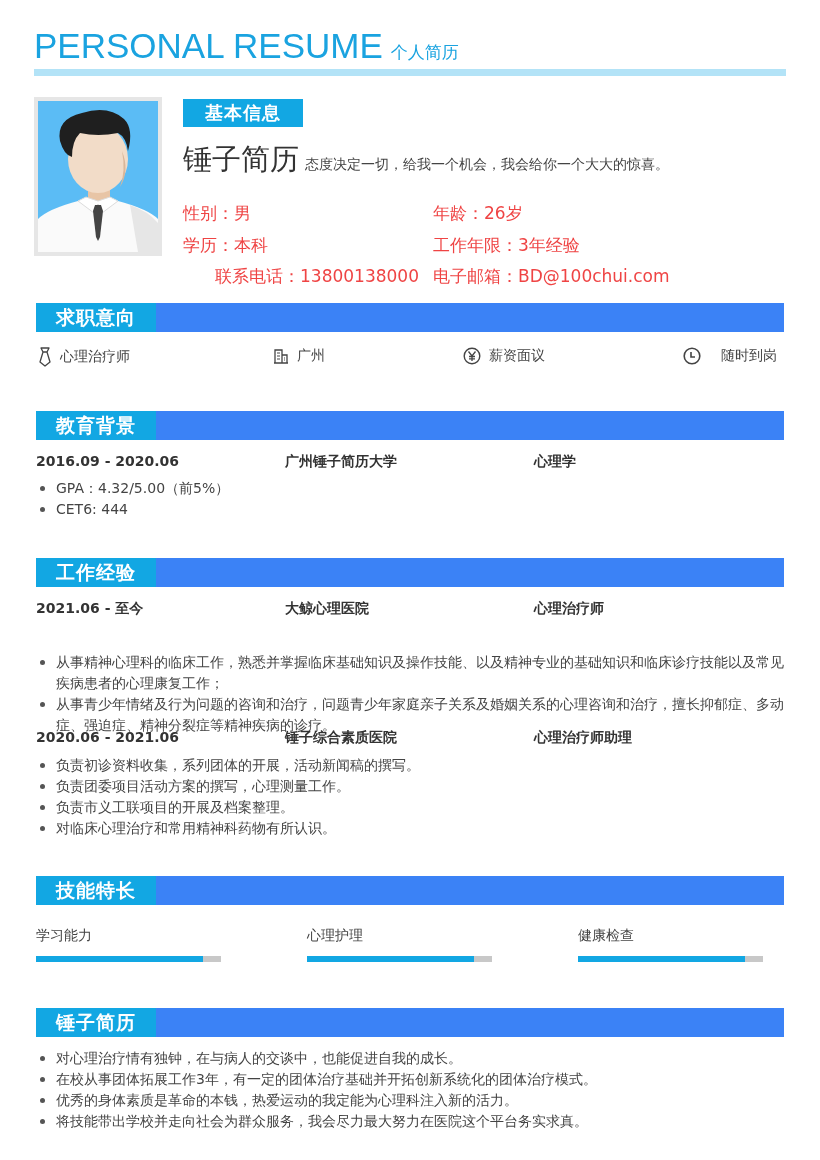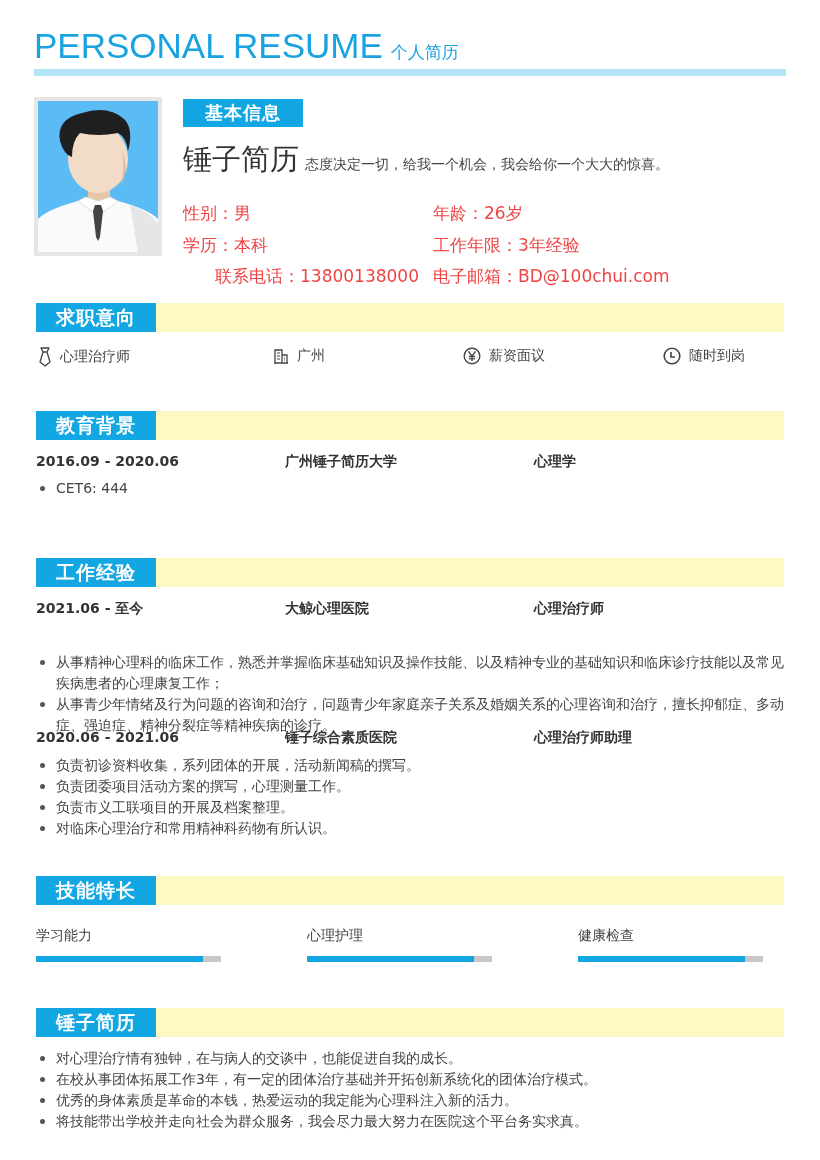--- a/index.html
+++ b/index.html
@@ -13,21 +13,21 @@
 
   .photo { position: absolute; left: 34px; top: 97px; width: 128px; height: 159px; background: #e6e6e6; padding: 4px; }
   .photo-inner { width: 100%; height: 100%; background: #5bbcf5; position: relative; overflow: hidden; }
 
   .basic-tag { position: absolute; left: 183px; top: 99px; width: 120px; height: 28px; background: #12a7e3; color: #fff; font-weight: bold; font-size: 18px; text-align: center; line-height: 28px; letter-spacing: 1px; }
   .name-row { position: absolute; left: 183px; top: 140px; display: flex; align-items: baseline; }
   .name { font-size: 29px; color: #333; }
   .motto { font-size: 14px; color: #444; margin-left: 6px; }
   .info { position: absolute; font-size: 17px; color: #ef4444; }
 
-  .section-head { position: absolute; left: 36px; width: 748px; height: 29px; background: #fef9c3; }
+  .section-head { position: absolute; left: 36px; width: 748px; height: 29px; background: #3b82f6; }
   .section-head .label { position: absolute; left: 0; top: 0; width: 120px; height: 29px; background: #12a7e3; color: #fff; font-weight: bold; font-size: 19px; text-align: center; line-height: 29px; letter-spacing: 1px; }
 
   .intent { position: absolute; top: 347px; display: flex; align-items: center; font-size: 14px; color: #444; }
   .intent svg { margin-right: 8px; }
 
   .row-head { position: absolute; font-size: 14px; font-weight: bold; color: #333; }
   .bullets { position: absolute; left: 36px; width: 750px; font-size: 14px; color: #444; line-height: 21px; list-style: none; }
   .bullets li { position: relative; padding-left: 20px; }
   .bullets li::before { content: ""; position: absolute; left: 4px; top: 8px; width: 5px; height: 5px; border-radius: 50%; background: #555; }
 
@@ -88,35 +88,36 @@
   </svg>
   <span>广州</span>
 </div>
 <div class="intent" style="left:463px;">
   <svg width="18" height="18" viewBox="0 0 18 18">
     <circle cx="9" cy="9" r="7.8" fill="none" stroke="#444" stroke-width="1.4"></circle>
     <path d="M5.5 4.5 L9 9 L12.5 4.5 M9 9 L9 14 M6 9.5 H12 M6 11.8 H12" fill="none" stroke="#444" stroke-width="1.3"></path>
   </svg>
   <span>薪资面议</span>
 </div>
-<div class="intent" style="left:663px;">
+<div class="intent" style="left:683px;gap:12px;">
   <svg width="18" height="18" viewBox="0 0 18 18">
     <circle cx="9" cy="9" r="7.8" fill="none" stroke="#444" stroke-width="1.6"></circle>
     <path d="M8 5 L8 10 L12 10" fill="none" stroke="#444" stroke-width="1.6"></path>
   </svg>
   <span>随时到岗</span>
 </div>
 
 <div class="section-head" style="top:411px;">
   <div class="label">教育背景</div>
 </div>
 <div class="row-head" style="left:36px; top:453px;">2016.09 - 2020.06</div>
 <div class="row-head" style="left:285px; top:453px;">广州锤子简历大学</div>
 <div class="row-head" style="left:534px; top:453px;">心理学</div>
 <ul class="bullets" style="top:478px;">
+  <li>GPA：4.32/5.00（前5%）</li>
   <li>CET6: 444</li>
 </ul>
 
 <div class="section-head" style="top:558px;">
   <div class="label">工作经验</div>
 </div>
 <div class="row-head" style="left:36px; top:600px;">2021.06 - 至今</div>
 <div class="row-head" style="left:285px; top:600px;">大鲸心理医院</div>
 <div class="row-head" style="left:534px; top:600px;">心理治疗师</div>
 <ul class="bullets" style="top:652px;">

